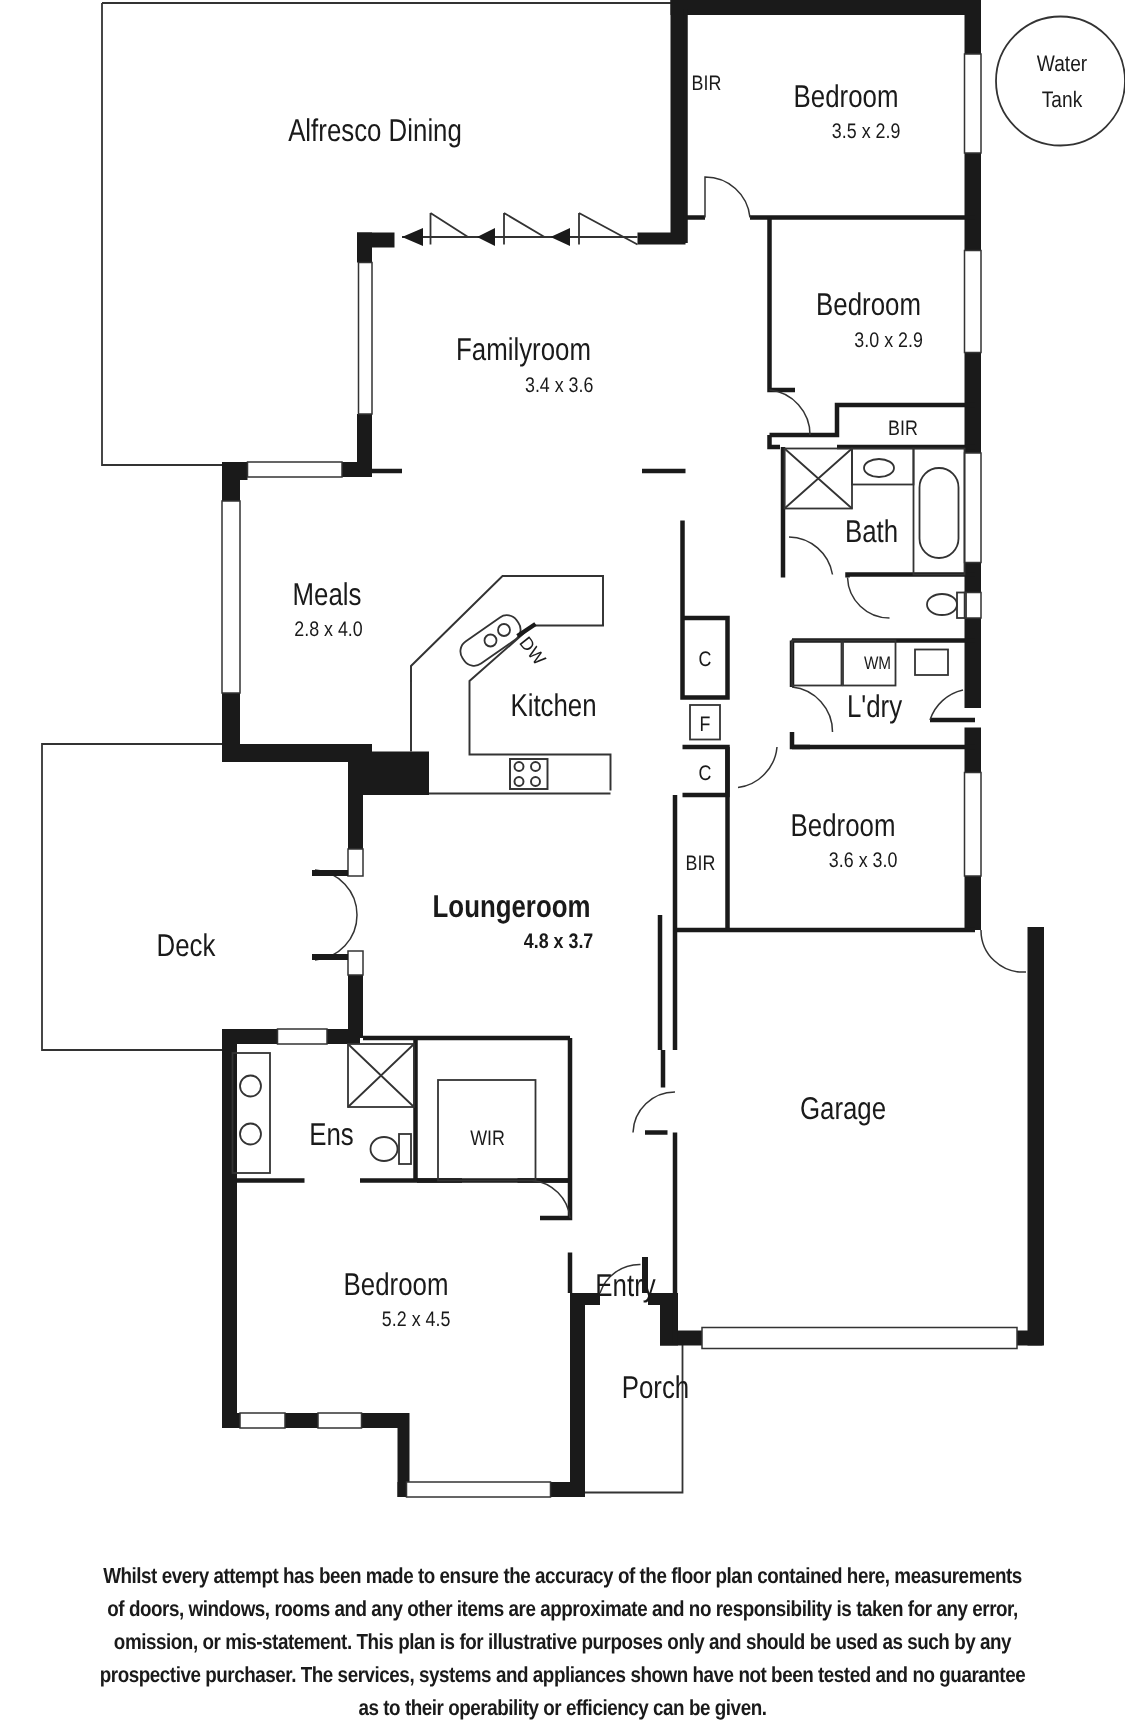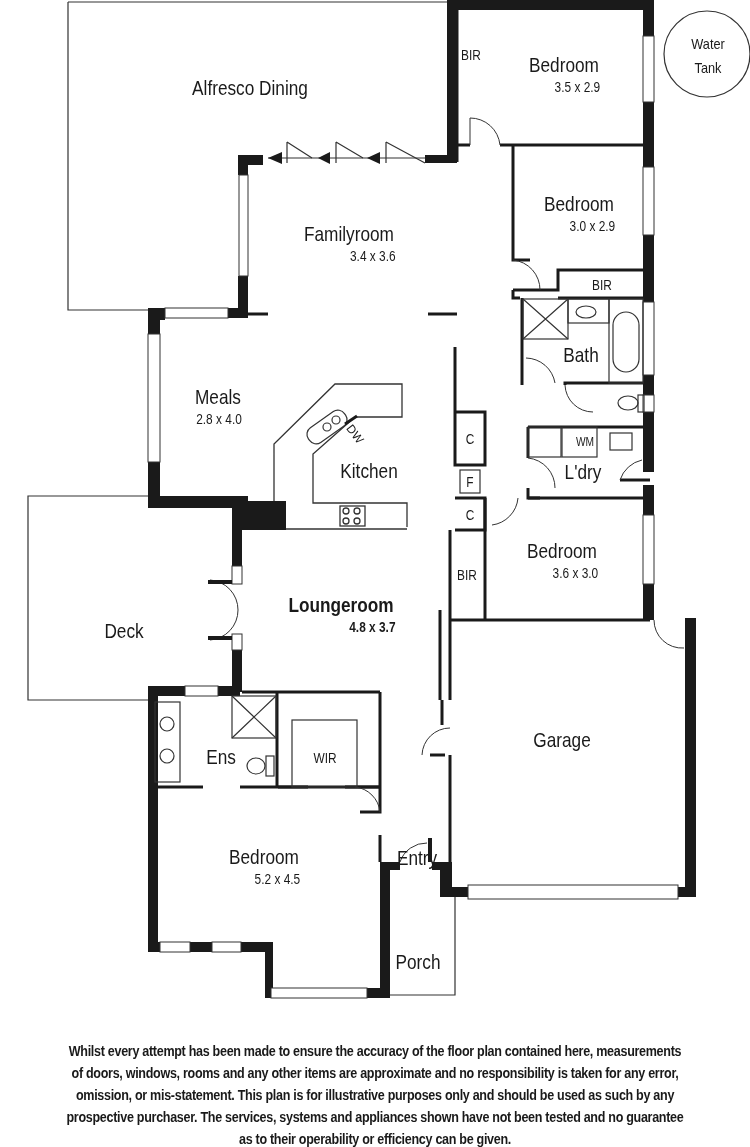--- a/index.html
+++ b/index.html
@@ -235,21 +235,21 @@
     <span class="room-name">Ens</span>
   </div>
 <div class="lbl small" style="left:325px;top:758px;">WIR</div>
 <div class="lbl-wrap" style="left:417px;top:817px;margin-top:41px;">
     <span class="room-name">Entry</span>
   </div>
 <div class="lbl-wrap" style="left:264px;top:866px;">
     <span class="room-name">Bedroom</span>
     <span class="room-dim">5.2 x 4.5</span>
   </div>
-<div class="lbl-wrap" style="left:418px;top:926px;margin-top:36px;">
+<div class="lbl-wrap" style="left:437px;top:926px;">
     <span class="room-name">Porch</span>
   </div>
 
 <div class="lbl small" style="left:471px;top:55px;">BIR</div>
 <div class="lbl small" style="left:602px;top:285px;">BIR</div>
 <div class="lbl small" style="left:467px;top:575px;">BIR</div>
 <div class="lbl small" style="left:470px;top:439px;">C</div>
 <div class="lbl small" style="left:470px;top:515px;">C</div>
 <div class="lbl small" style="left:470px;top:482px;">F</div>
 <div class="lbl small tiny" style="left:585px;top:442px;">WM</div>

